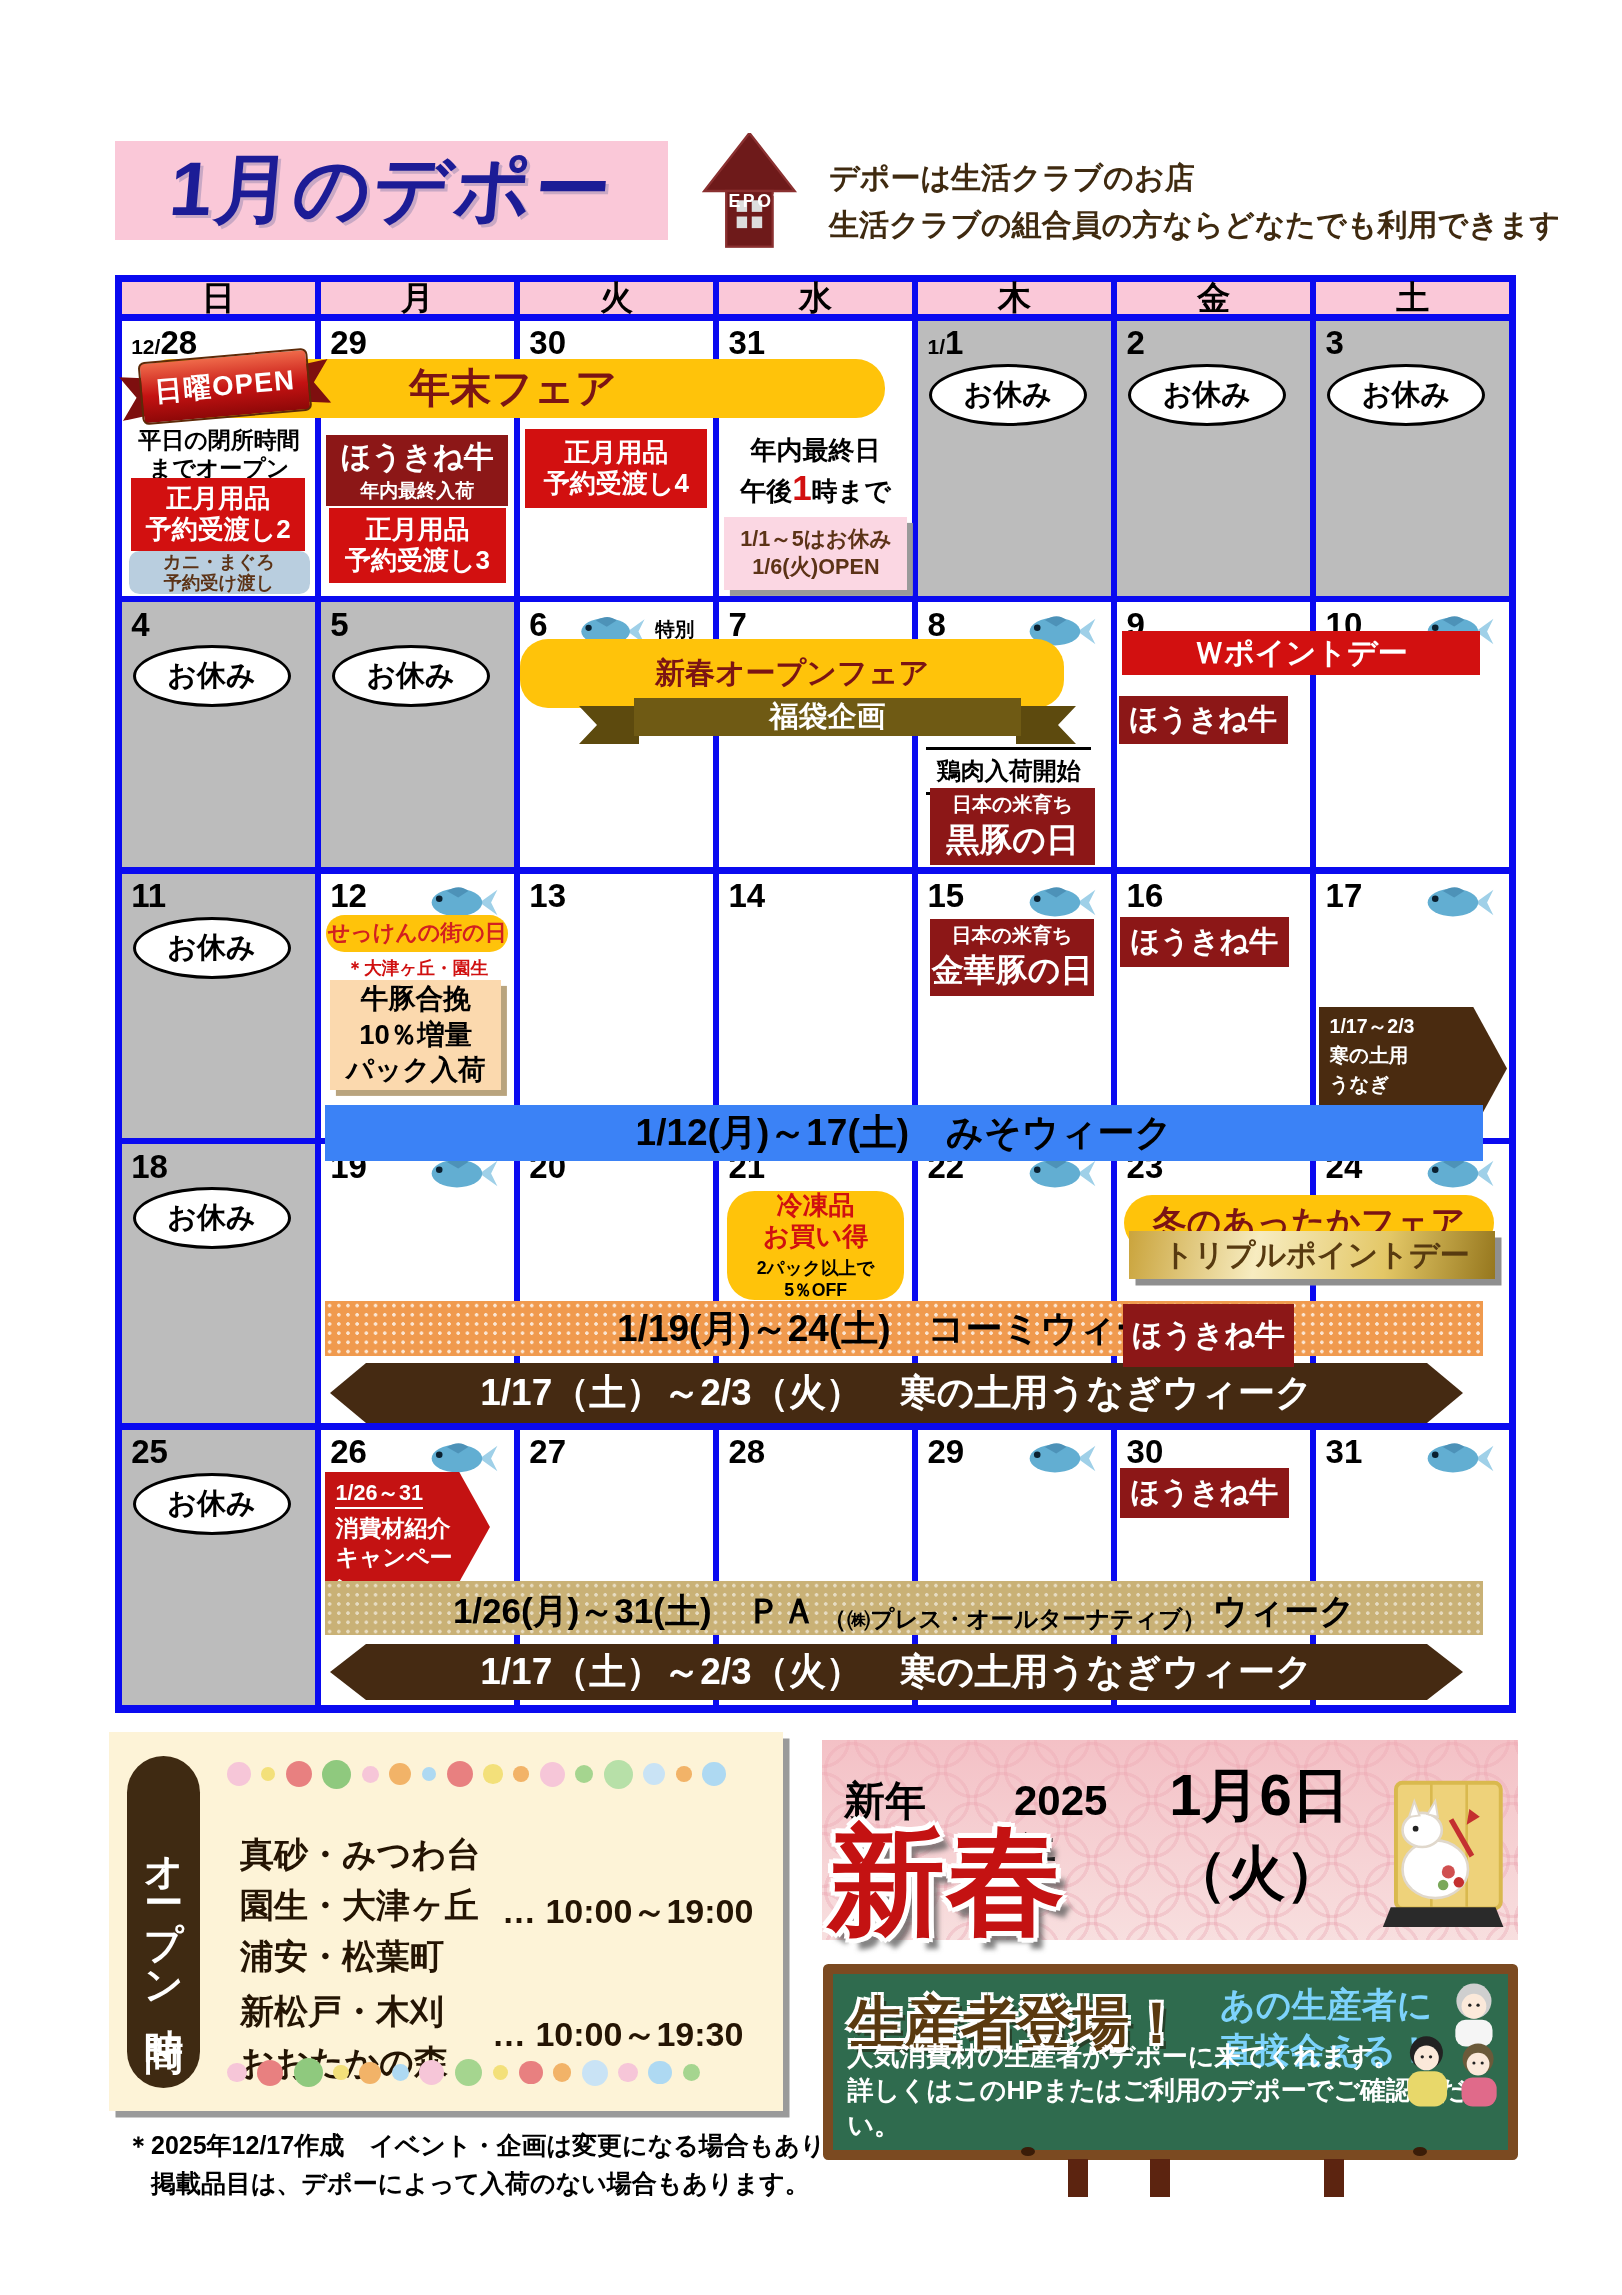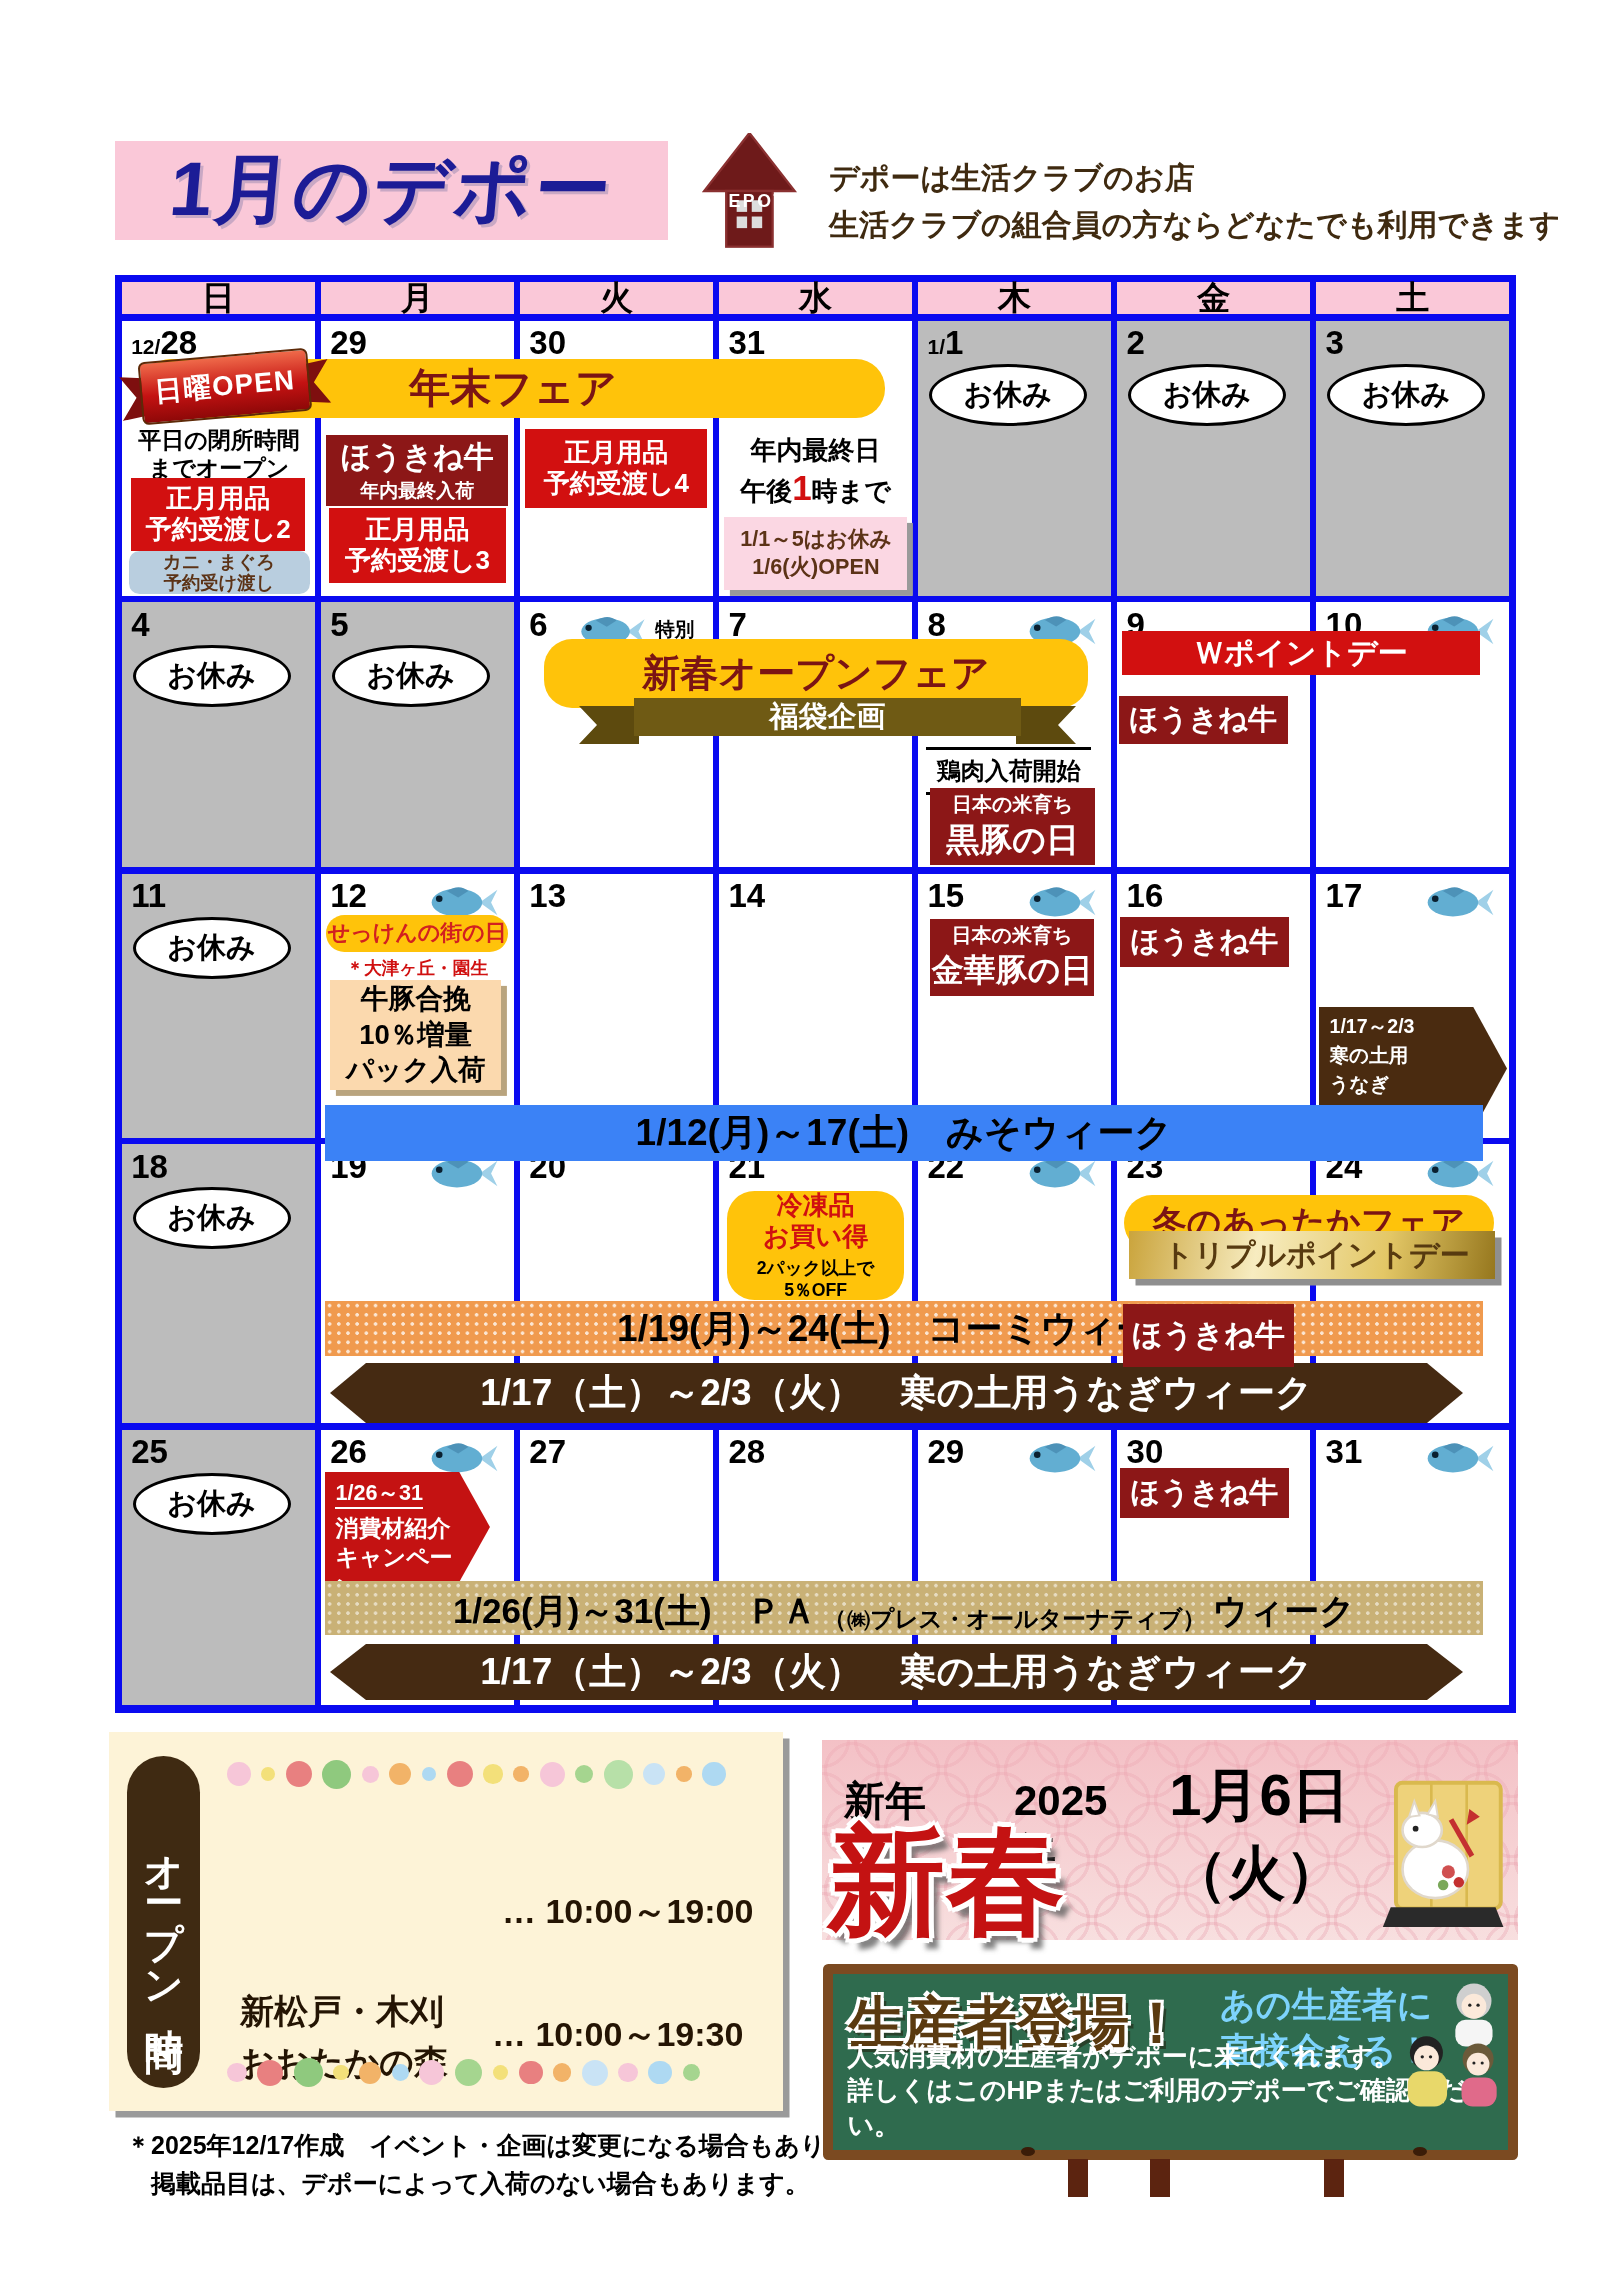--- a/index.html
+++ b/index.html
@@ -398,21 +398,21 @@
             <circle cx="12" cy="14" r="2.6" fill="#0a2030"></circle>
           </svg></span>
     </div>
 
     <div class="ov band-gold" style="left:19.6px;top:77px;width:743px;height:59px;font-size:41px;">年末フェア</div>
     <div class="ribbon">
       <span class="tail tl"></span>
       <span class="tail tr"></span>
       <span class="bandr">日曜OPEN</span>
     </div>
-    <div class="ov band-gold" style="left:422px;top:357px;width:544px;height:69px;font-size:38px;border-radius:28px;">新春オープンフェア</div>
+    <div class="ov band-gold" style="left:398px;top:357px;width:544px;height:69px;font-size:30px;border-radius:28px;">新春オープンフェア</div>
     <div class="fuku" style="left:457px;top:416px;width:497px;height:38px;">
       <span class="wing wl"></span>
       <span class="wing wr"></span>
       <span class="body">福袋企画</span>
     </div>
     <div class="ov red" style="left:1000px;top:349px;width:358px;height:44px;font-weight:900;font-size:30px;display:flex;align-items:center;justify-content:center;">Ｗポイントデー</div>
     <div class="ov miso" style="left:203px;top:799px;width:1158px;height:56px;font-size:37px;">1/12(月)～17(土)　みそウィーク</div>
     <div class="ov band-gold" style="left:1002px;top:913px;width:370px;height:56px;font-size:34px;">冬のあったかフェア</div>
     <div class="ov triple" style="left:1007px;top:949px;width:366px;height:48px;font-size:30px;padding-left:9px;">トリプルポイントデー</div>
     <div class="ov komi" style="left:203px;top:1019px;width:1158px;height:55px;font-size:37px;">1/19(月)～24(土)　コーミウィーク</div>
@@ -441,20 +441,23 @@
         <span class="dot" style="width:26px;height:26px;background:#e88080;"></span>
         <span class="dot" style="width:19.6px;height:19.6px;background:#f3e07a;"></span>
         <span class="dot" style="width:15.7px;height:15.7px;background:#f2b368;"></span>
         <span class="dot" style="width:25px;height:25px;background:#f6c6d8;"></span>
         <span class="dot" style="width:18.3px;height:18.3px;background:#a5d58f;"></span>
         <span class="dot" style="width:29px;height:29px;background:#b7e0a8;"></span>
         <span class="dot" style="width:22px;height:22px;background:#c9e3f5;"></span>
         <span class="dot" style="width:15.7px;height:15.7px;background:#f2b368;"></span>
         <span class="dot" style="width:23.6px;height:23.6px;background:#aed9f2;"></span>
     </div>
+    <div class="hgroup pre" style="left:131px;top:97px;">真砂・みつわ台
+園生・大津ヶ丘
+浦安・松葉町</div>
     <div class="htime" style="left:393px;top:157px;">… 10:00～19:00</div>
     <div class="hgroup pre" style="left:131px;top:254px;">新松戸・木刈
 おおたかの森</div>
     <div class="htime" style="left:383px;top:280px;">… 10:00～19:30</div>
     <div class="dotsrow" style="top:326px;">
       <span class="dot" style="width:19.6px;height:19.6px;background:#f6c6d8;"></span>
         <span class="dot" style="width:26px;height:26px;background:#e88080;"></span>
         <span class="dot" style="width:29px;height:29px;background:#8fc97e;"></span>
         <span class="dot" style="width:15.7px;height:15.7px;background:#f3e07a;"></span>
         <span class="dot" style="width:22px;height:22px;background:#f2b368;"></span>

